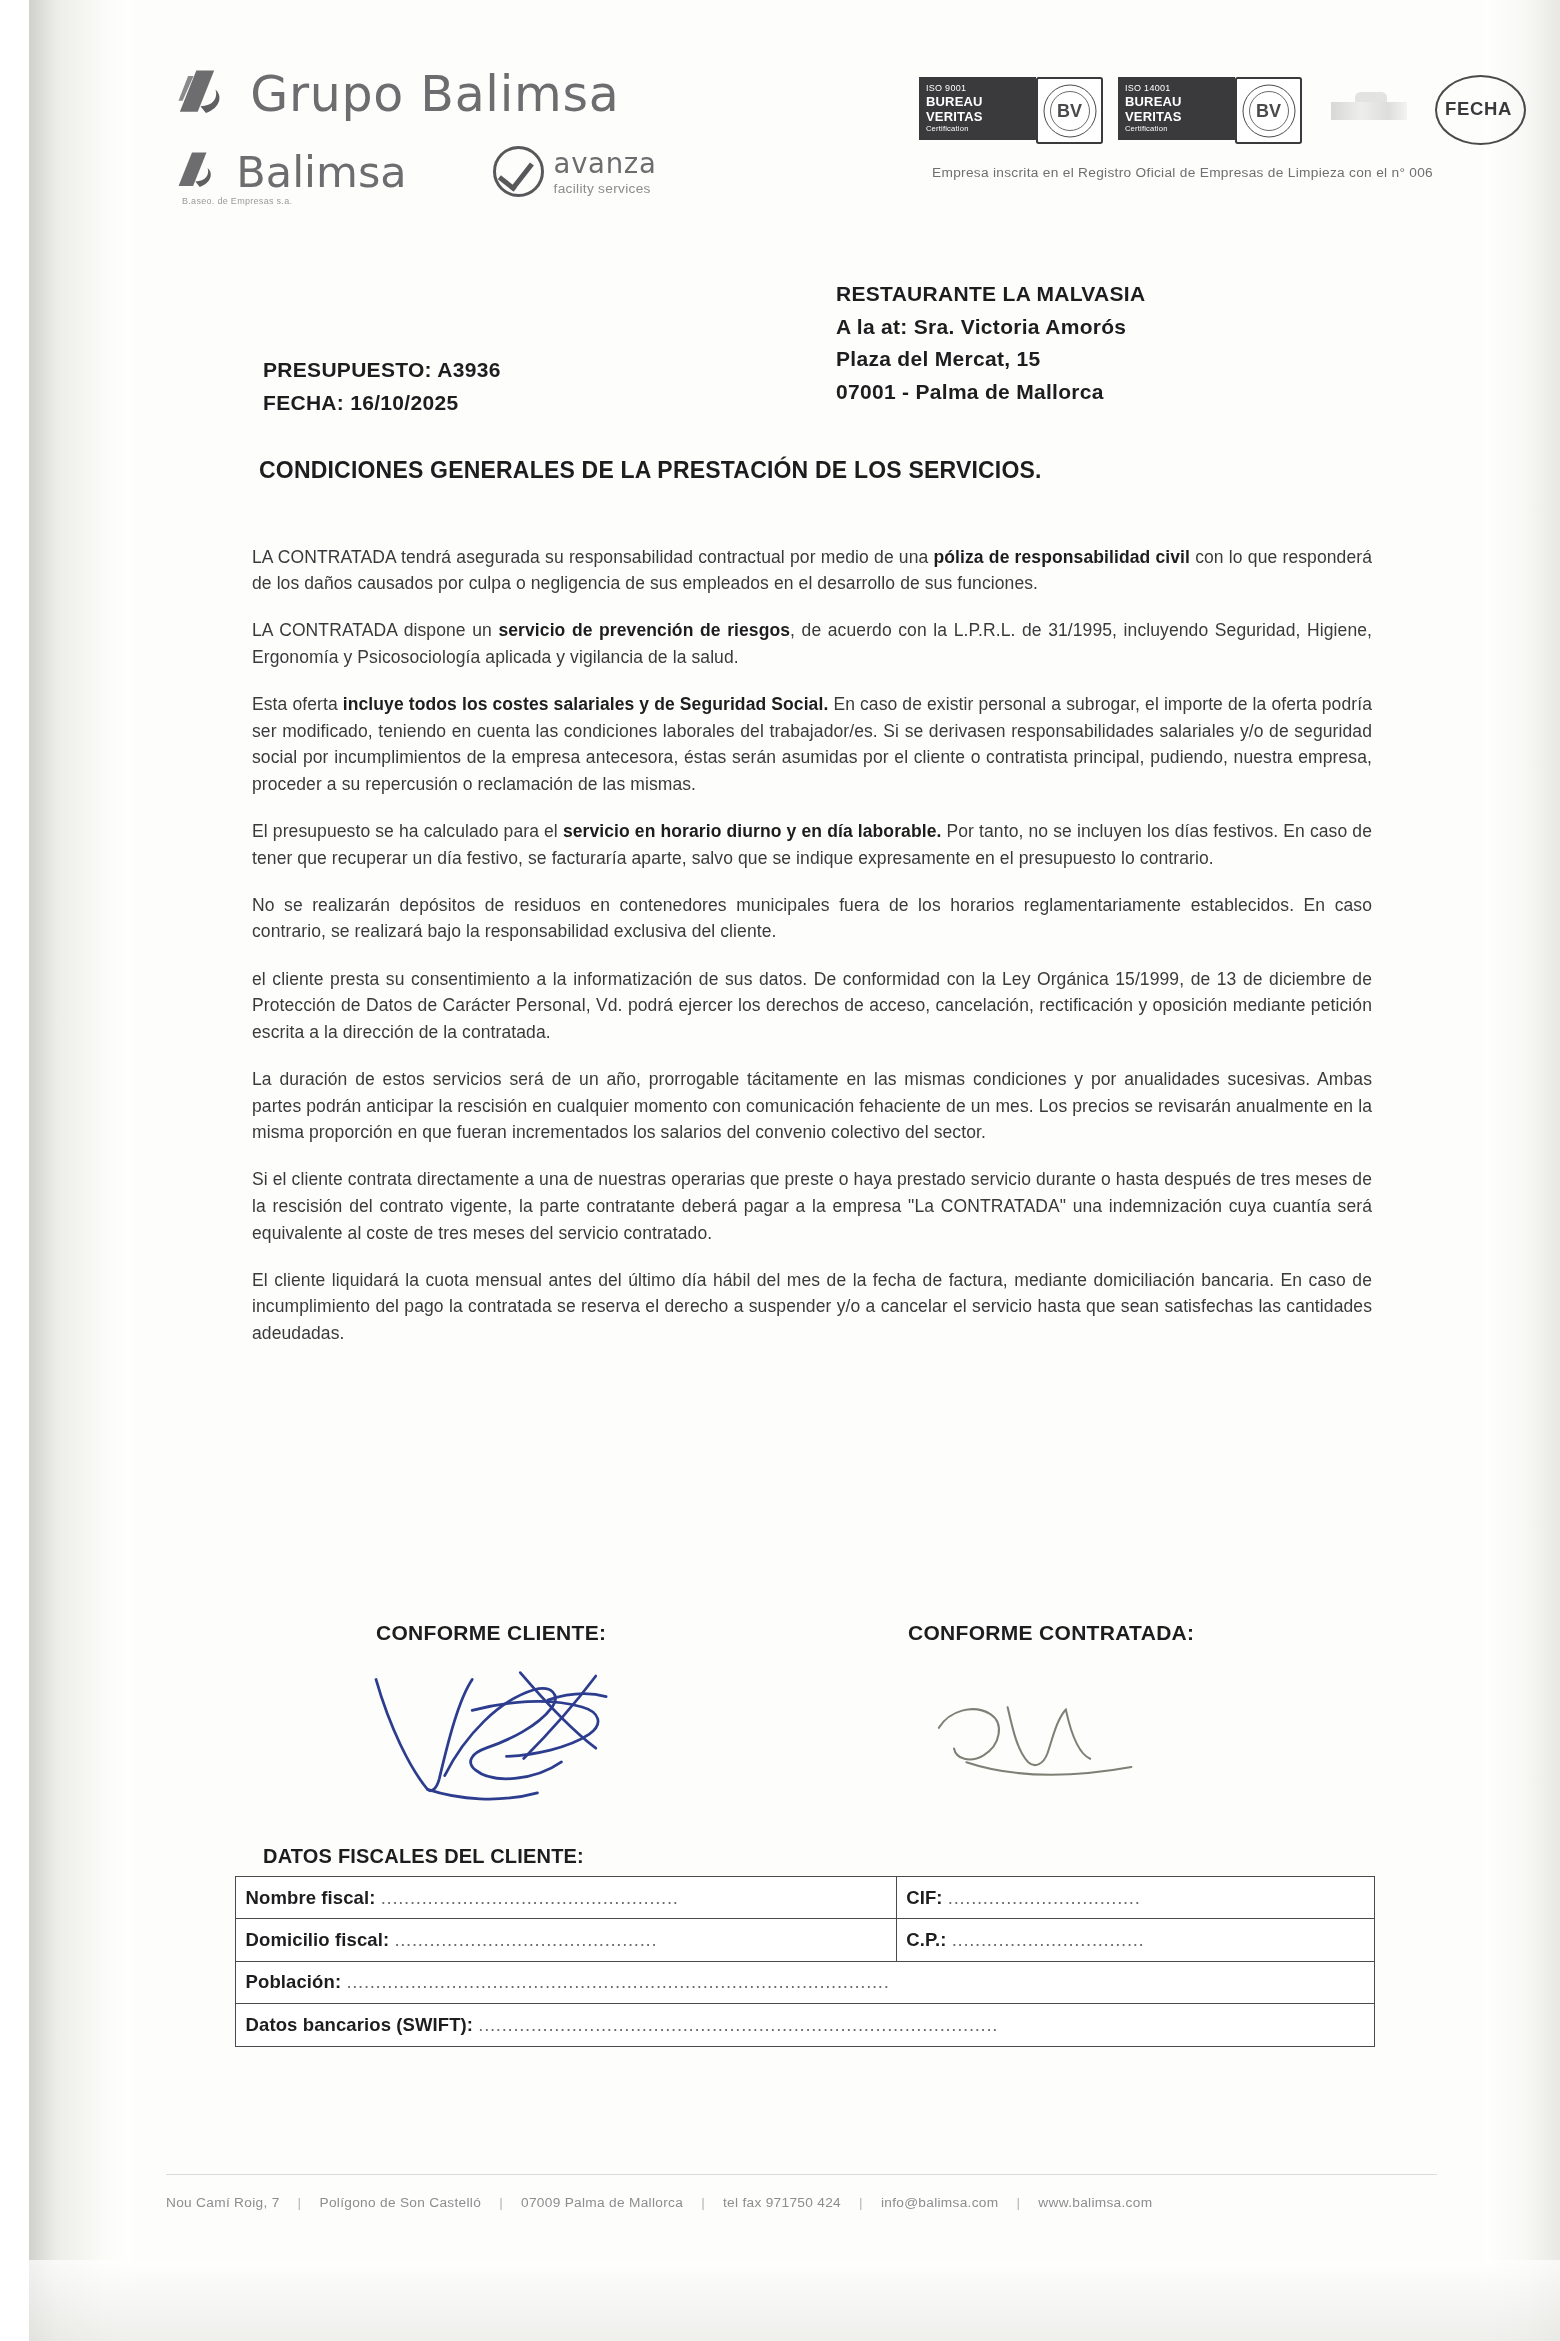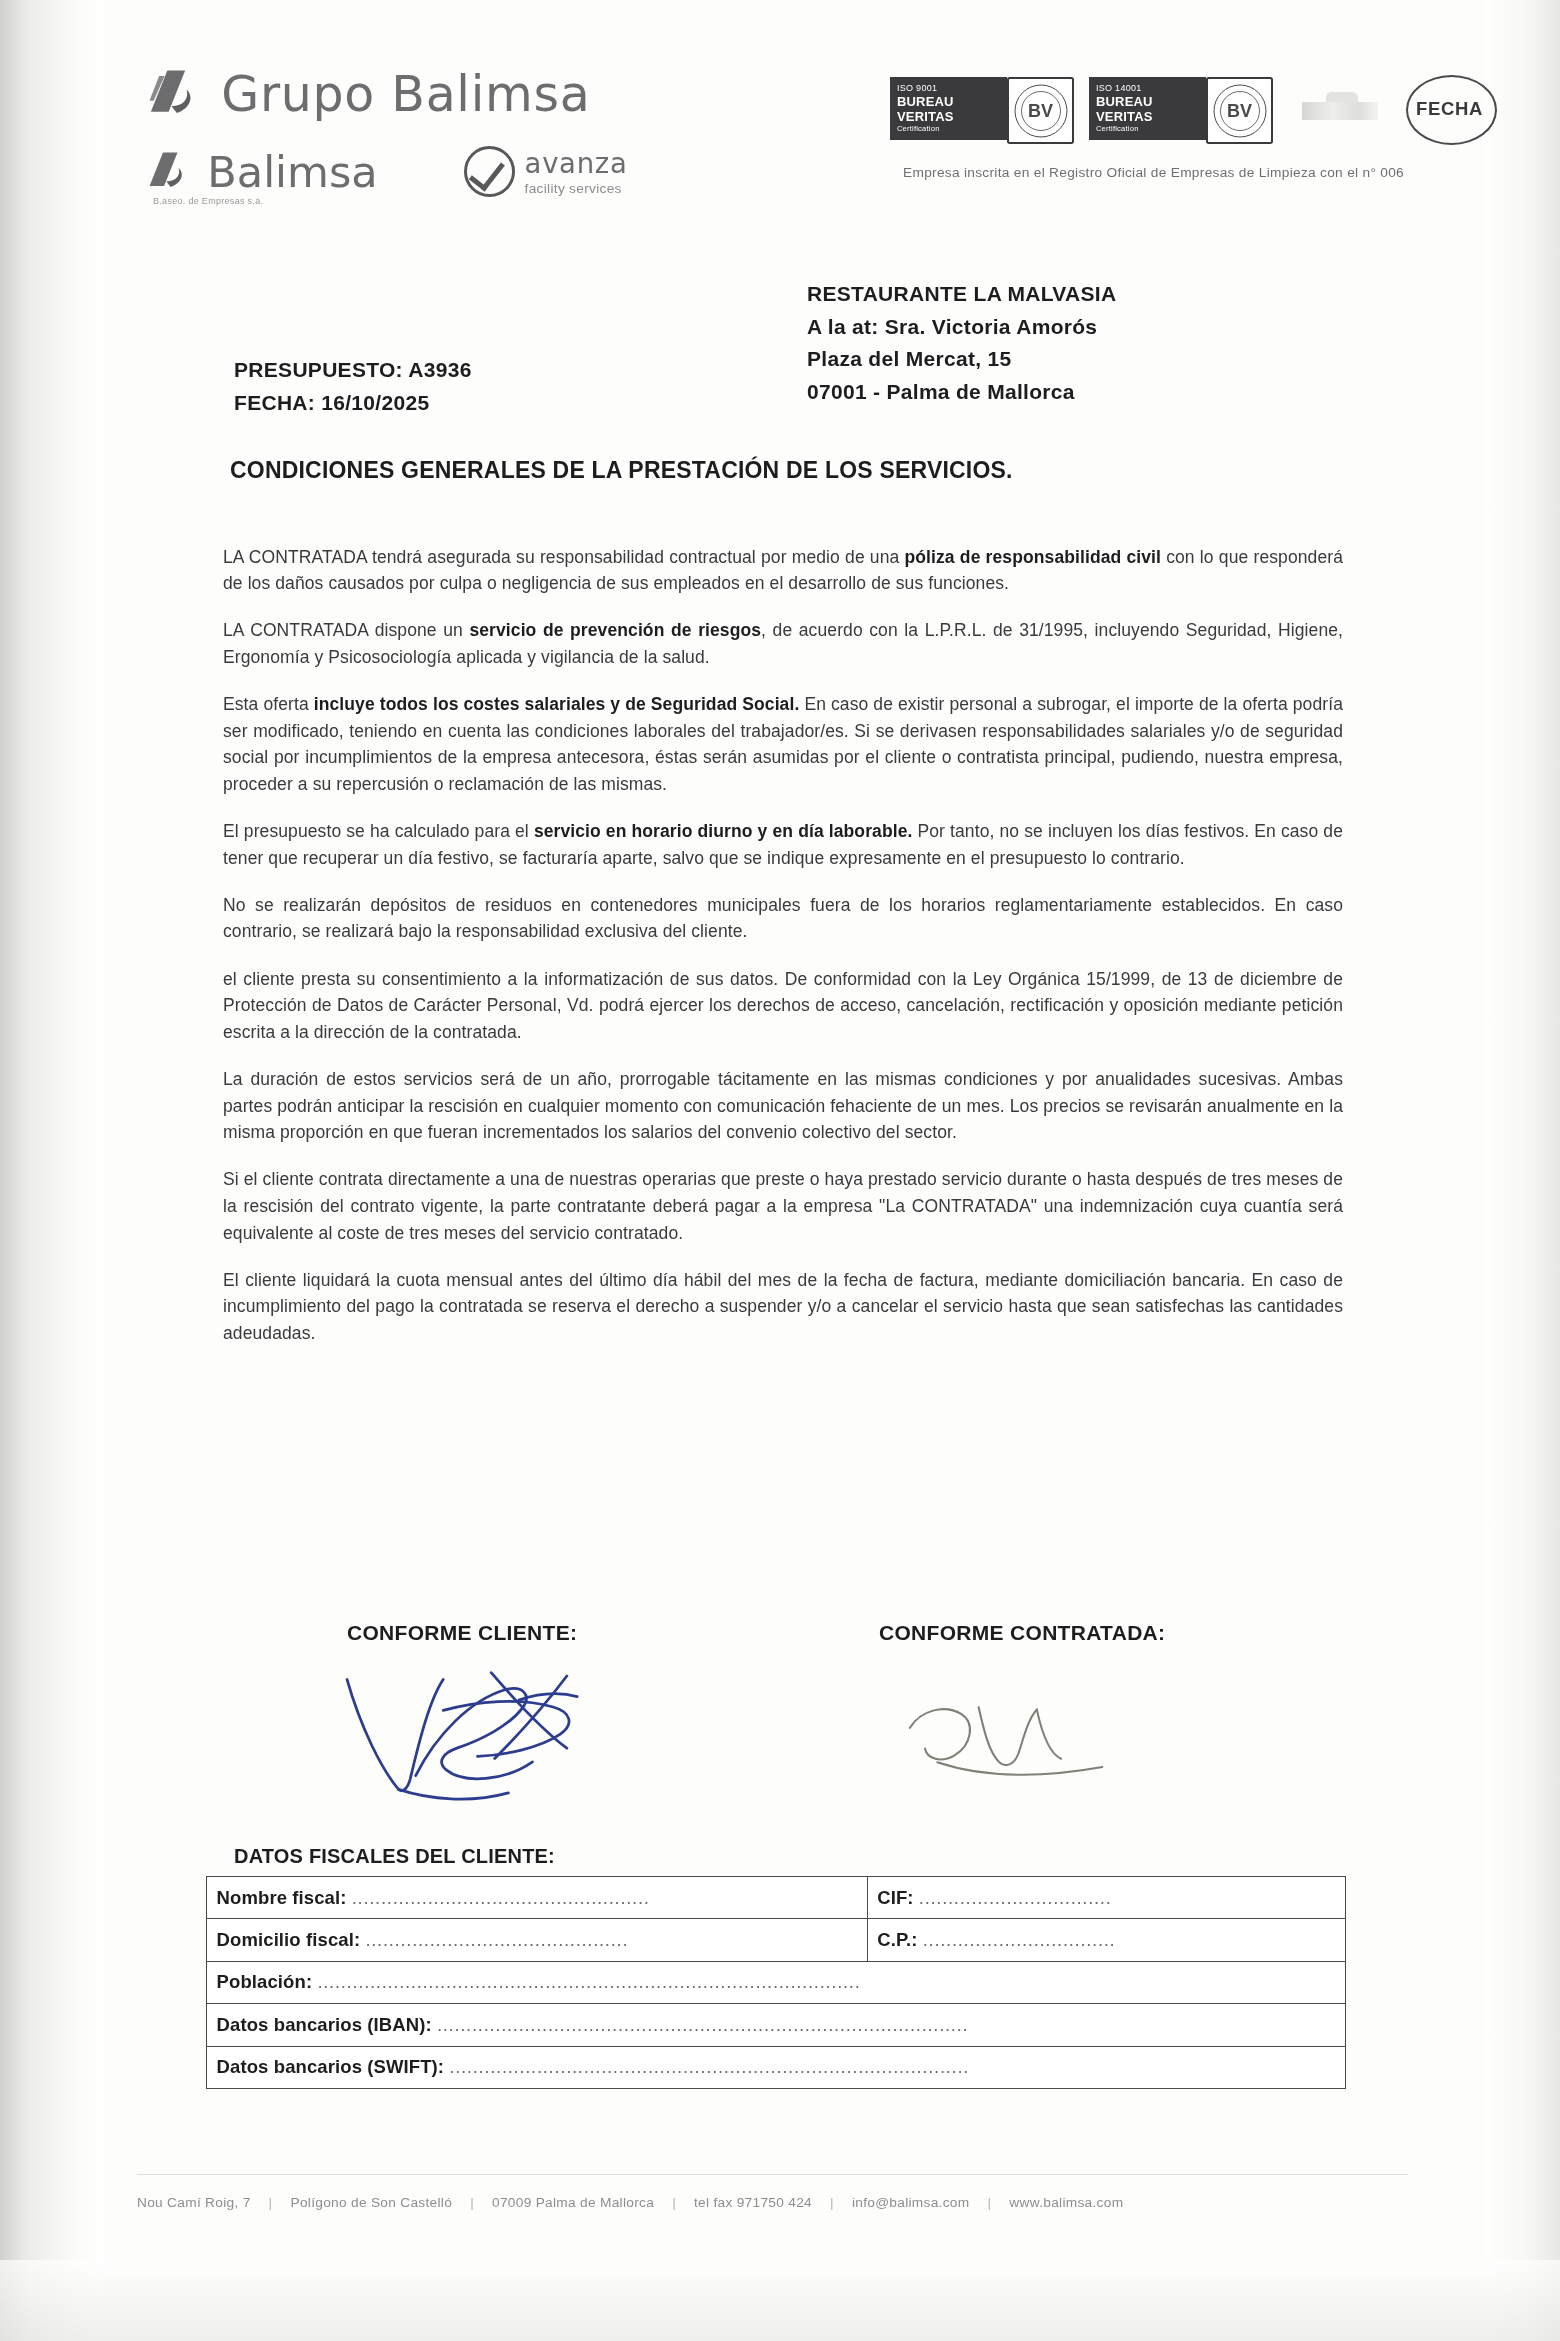--- a/index.html
+++ b/index.html
@@ -12,20 +12,21 @@
     height: 2342px;
     font-family: "Liberation Sans", sans-serif;
     color: #1b1b1b;
     position: relative;
     overflow: hidden;
   }
   .page {
     position: absolute;
     inset: 0;
     background: #fdfdfb;
+    margin-left: 29px;
   }
   
   .scan-left-edge {
     position: absolute;
     left: 0; top: 0; bottom: 0;
     width: 103px;
     background: linear-gradient(to right, #c8c8c4 0px, #e9e9e5 27.5px, #fbfbf8 76px, #ffffff 103px);
     opacity: .85;
   }
   .scan-right-edge {
@@ -564,26 +565,20 @@
         </td>
       </tr>
       <tr>
         <td colspan="2">
           <span>Población:</span>
           <span class="dots">.............................................................................................</span>
         </td>
       </tr>
       <tr>
         <td colspan="2">
-          <span>Datos bancarios (IBAN):</span>
-          <span class="dots">...........................................................................................</span>
-        </td>
-      </tr>
-      <tr>
-        <td colspan="2">
           <span>Datos bancarios (SWIFT):</span>
           <span class="dots">.........................................................................................</span>
         </td>
       </tr>
     </tbody>
       </table>
 
 
     <div class="footer-rule"></div>
     <div class="footer">

